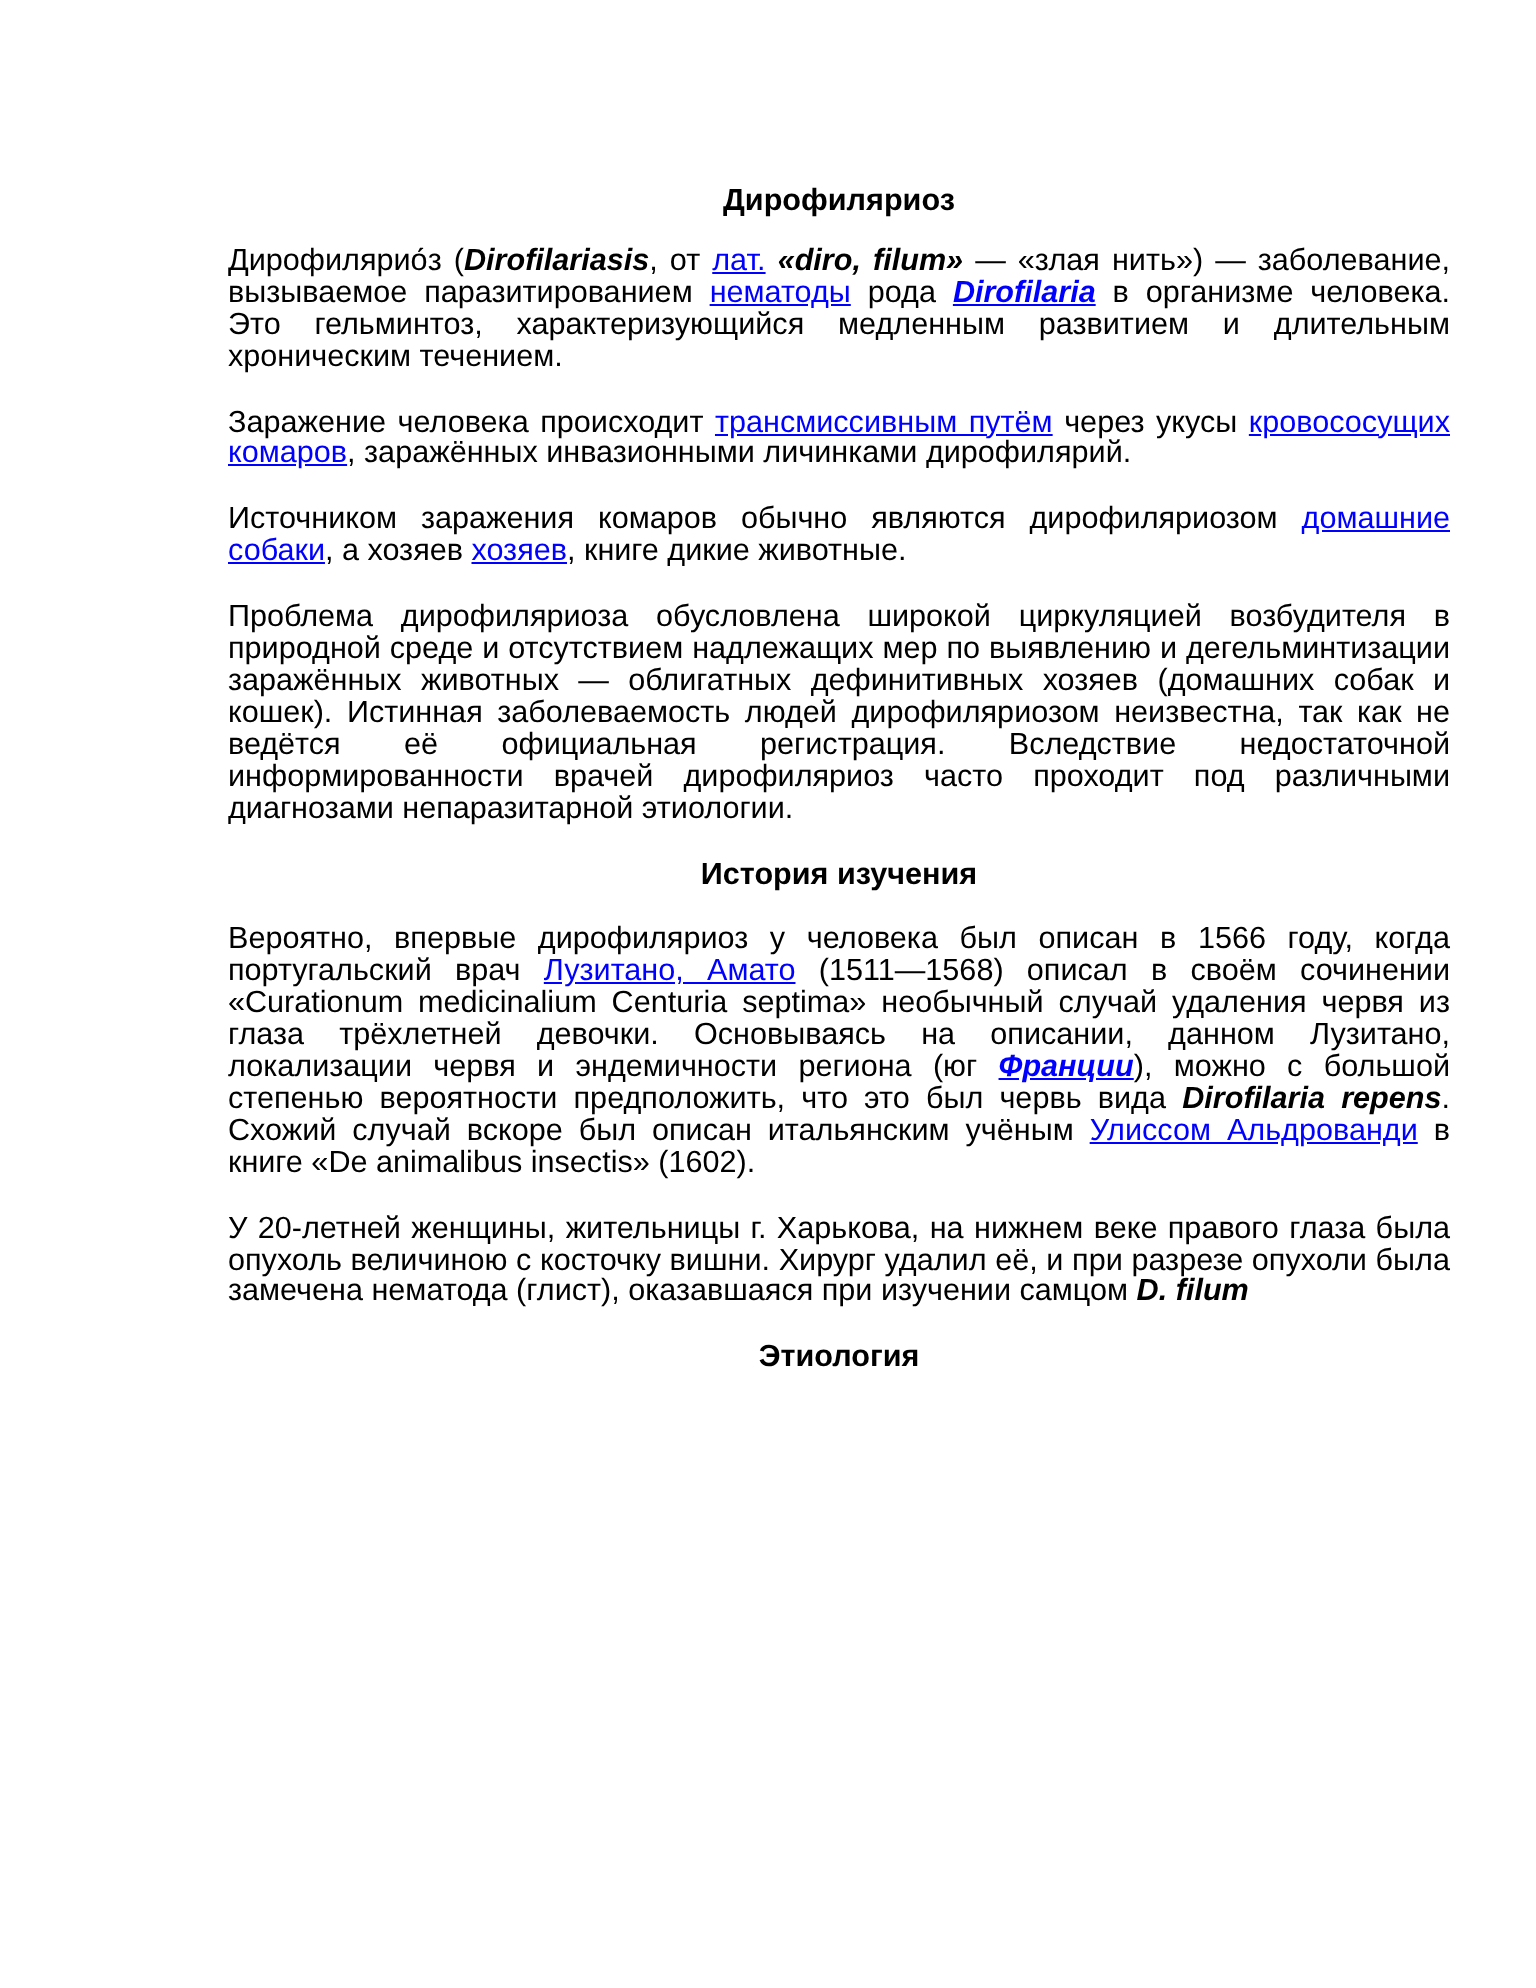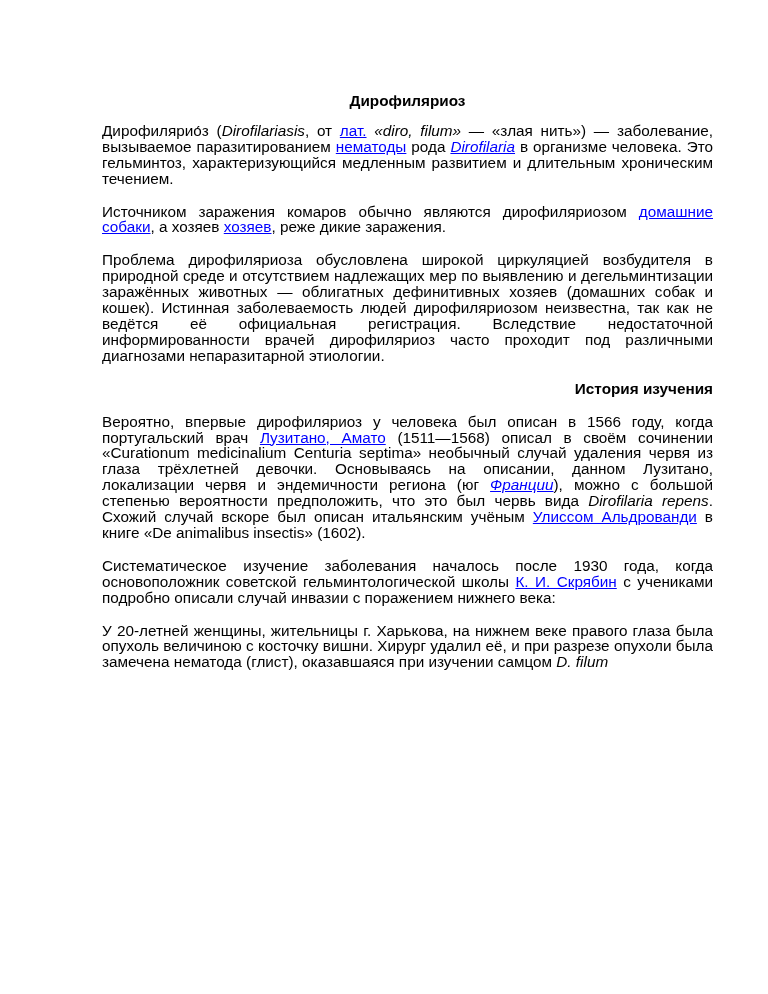--- a/index.html
+++ b/index.html
@@ -2,43 +2,44 @@
 <html style="--bg: #ffffff; --text: #000000; --link: #0000ff;"><head>
 <meta charset="utf-8">
 <style>
   :root { --bg:#ffffff; --text:#000000; --link:#0000ff; }
   html,body{margin:0;padding:0;}
   body{
     width:768px;height:994px;background:var(--bg);position:relative;overflow:hidden;
     font-family:"Liberation Sans","DejaVu Sans",sans-serif;
   }
   .doc{
-    position:absolute;left:102px;top:93px;width:611px;
+    position:absolute;left:114px;top:93px;width:611px;
     color:var(--text);font-size:15.3px;line-height:15.9px;text-align:justify;
   }
   .title{
     font-size:15.3px;line-height:15.9px;font-weight:700;text-align:center;
     margin:0 0 14px 0;
   }
   #doc-body h2{
-    font-size:15.3px;line-height:15.9px;font-weight:700;text-align:right;
+    font-size:15.3px;line-height:15.9px;font-weight:700;text-align:center;
     margin:0 0 17px 0;
   }
   #doc-body p{margin:0 0 17px 0;}
   a{color:var(--link);text-decoration:underline;cursor:pointer;}
   .b{font-weight:400;}
-  .i{font-style:italic;}
+  .i{font-style:italic;font-weight:bold;}
 </style>
 </head>
 <body>
 
 <div class="doc">
   <h1 class="title">Дирофиляриоз</h1>
   <div id="doc-body">
       <p><span class="b">Дирофилярио́з</span><span> (</span><span class="i">Dirofilariasis</span><span>, от </span><a href="#">лат.</a><span> </span><span class="i">«diro, filum»</span><span> — «злая нить») — заболевание, вызываемое паразитированием </span><a href="#">нематоды</a><span> рода </span><a href="#" class="i">Dirofilaria</a><span> в организме человека. Это гельминтоз, характеризующийся медленным развитием и длительным хроническим течением.</span></p>
-      <p><span>Источником заражения комаров обычно являются дирофиляриозом </span><a href="#">домашние собаки</a><span>, а хозяев </span><a href="#">хозяев</a><span>, реже дикие заражения.</span></p>
+      <p><span>Заражение человека происходит </span><a href="#">трансмиссивным путём</a><span> через укусы </span><a href="#">кровососущих комаров</a><span>, заражённых инвазионными личинками дирофилярий.</span></p>
+      <p><span>Источником заражения комаров обычно являются дирофиляриозом </span><a href="#">домашние собаки</a><span>, а хозяев </span><a href="#">хозяев</a><span>, книге дикие животные.</span></p>
       <p><span>Проблема дирофиляриоза обусловлена широкой циркуляцией возбудителя в природной среде и отсутствием надлежащих мер по выявлению и дегельминтизации заражённых животных — облигатных дефинитивных хозяев (домашних собак и кошек). Истинная заболеваемость людей дирофиляриозом неизвестна, так как не ведётся её официальная регистрация. Вследствие недостаточной информированности врачей дирофиляриоз часто проходит под различными диагнозами непаразитарной этиологии.</span></p>
       <h2>История изучения</h2>
       <p><span>Вероятно, впервые дирофиляриоз у человека был описан в 1566 году, когда португальский врач </span><a href="#">Лузитано, Амато</a><span> (1511—1568) описал в своём сочинении «Curationum medicinalium Centuria septima» необычный случай удаления червя из глаза трёхлетней девочки. Основываясь на описании, данном Лузитано, локализации червя и эндемичности региона (юг </span><a href="#" class="i">Франции</a><span>), можно с большой степенью вероятности предположить, что это был червь вида </span><span class="i">Dirofilaria repens</span><span>. Схожий случай вскоре был описан итальянским учёным </span><a href="#">Улиссом Альдрованди</a><span> в книге «De animalibus insectis» (1602).</span></p>
-      <p><span>Систематическое изучение заболевания началось после 1930 года, когда основоположник советской гельминтологической школы </span><a href="#">К. И. Скрябин</a><span> с учениками подробно описали случай инвазии с поражением нижнего века:</span></p>
       <p><span>У 20-летней женщины, жительницы г. Харькова, на нижнем веке правого глаза была опухоль величиною с косточку вишни. Хирург удалил её, и при разрезе опухоли была замечена нематода (глист), оказавшаяся при изучении самцом </span><span class="i">D. filum</span></p>
+      <h2>Этиология</h2>
     </div>
 </div>
 
 </body></html>

